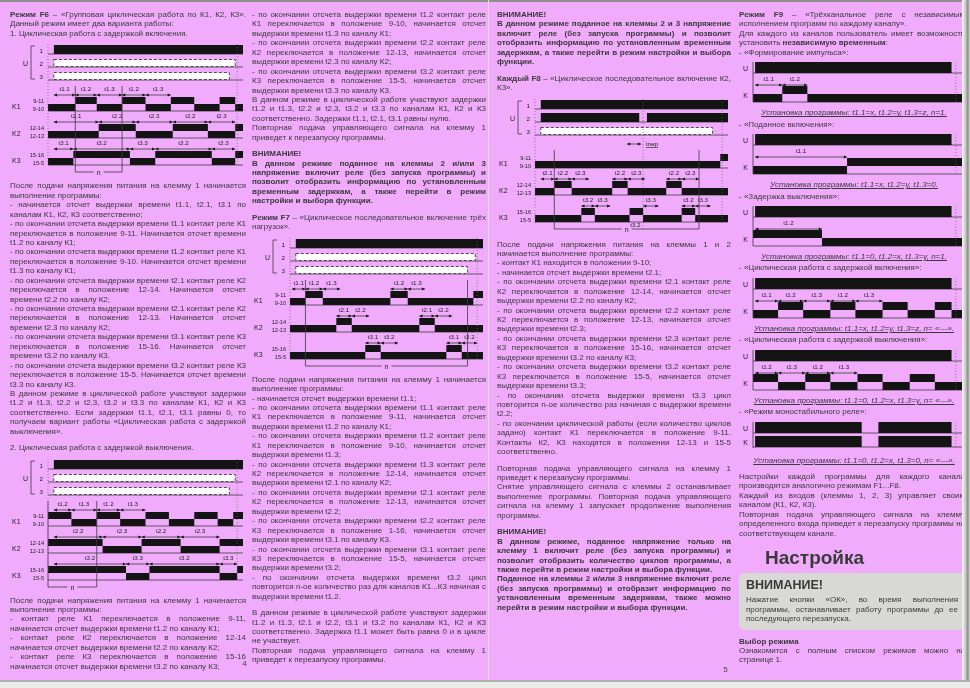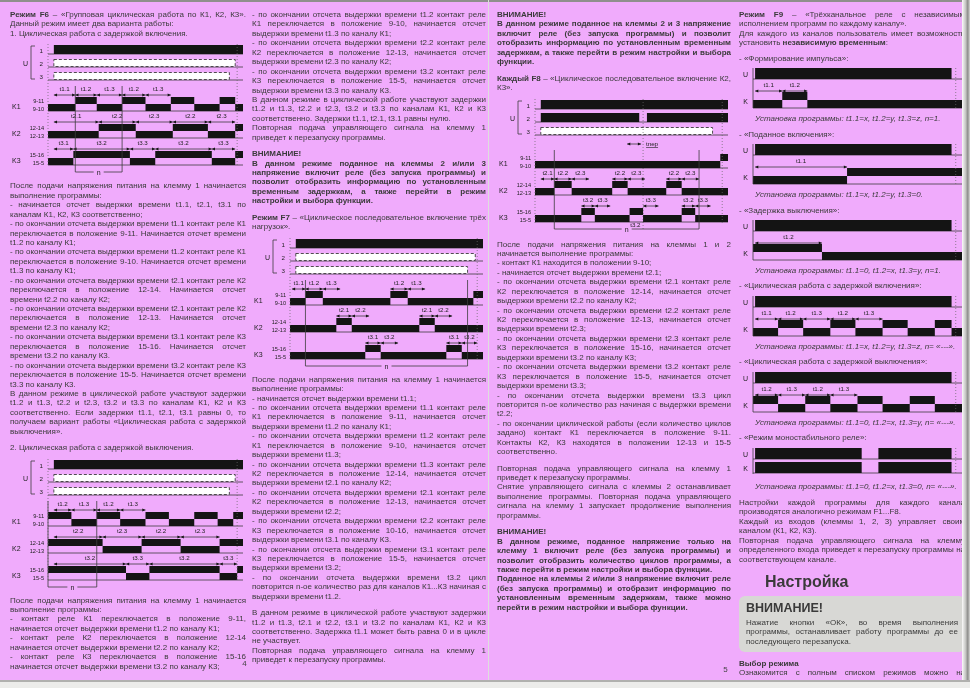--- a/index.html
+++ b/index.html
@@ -11,23 +11,23 @@
   .col{position:absolute;top:10px;font-size:8px;line-height:1.18;text-align:justify;}
   #c1{left:10px;width:236px;}
   #c2{left:252px;width:234px;}
   #c3{left:8px;width:234px;}
   #c4{left:250px;width:226px;}
   p{margin:0;}
   .mt{margin-top:7px;}
   .head{font-weight:bold;}
   .plain{text-align:left;}
   .diag{display:block;margin:3px 0 2px 0;}
-  .cap{font-style:italic;margin:1px 0 2px 16px;text-align:left;}
-  .modelabel{margin-top:6px;text-align:left;}
-  .bighead{font-weight:bold;font-size:16px;margin-top:9px;margin-bottom:4px;text-align:left;padding-left:26px;}
+  .cap{font-style:italic;margin:1px 0 2px 4px;text-align:center;text-decoration:underline;}
+  .modelabel{text-align:left;}
+  .bighead{font-weight:bold;font-size:19px;margin-top:9px;margin-bottom:4px;text-align:left;padding-left:26px;}
   .warnbox{background:#d8d8d5;border-radius:6px;padding:5px 7px 6px 7px;margin-top:4px;}
   .warnbox .wtitle{font-weight:bold;font-size:12.5px;margin-bottom:2px;text-align:left;}
   .pagenum{position:absolute;left:0;width:100%;text-align:center;font-size:8px;color:#444;}
   #p4 .pagenum{bottom:20px;}
   #p5 .pagenum{bottom:14px;}
   .edge-top{position:absolute;left:0;top:0;width:100%;height:2px;background:#8f8f8d;}
   .edge-bottom{position:absolute;left:0;top:680px;width:100%;height:2px;background:#b0b0ae;}
   .edge-bottom2{position:absolute;left:0;top:682px;width:100%;height:6px;background:#ececea;}
   .edge-right{position:absolute;top:0;left:962px;width:8px;height:100%;
     background:linear-gradient(90deg,#fbfbfa 0%,#c6c6c4 45%,#8d8d8b 72%,#d9d9d7 100%);}
@@ -348,21 +348,21 @@
           <text x="134.5" y="134" class="dt" text-anchor="middle">n</text>
           <line x1="38" y1="3" x2="38" y2="126" class="dots"></line>
           <line x1="225.21" y1="3" x2="225.21" y2="126" class="dots"></line>
         </svg>
       <p>После подачи напряжения питания на клемму 1 начинается выполнение программы:</p>
       <p>- начинается отсчет выдержки времени t1.1;</p>
       <p>- по окончании отсчета выдержки времени t1.1 контакт реле К1 переключается в положение 9-11, начинается отсчет выдержки времени t1.2 по каналу К1;</p>
       <p>- по окончании отсчета выдержки времени t1.2 контакт реле К1 переключается в положение 9-10, начинается отсчет выдержки времени t1.3;</p>
       <p>- по окончании отсчета выдержки времени t1.3 контакт реле К2 переключается в положение 12-14, начинается отсчет выдержки времени t2.1 по каналу К2;</p>
       <p>- по окончании отсчета выдержки времени t2.1 контакт реле К2 переключается в положение 12-13, начинается отсчет выдержки времени t2.2;</p>
-      <p>- по окончании отсчета выдержки времени t2.2 контакт реле К3 переключается в положение 10-16, начинается отсчет выдержки времени t3.1 по каналу К3.</p>
+      <p>- по окончании отсчета выдержки времени t2.2 контакт реле К3 переключается в положение 1-16, начинается отсчет выдержки времени t3.1 по каналу К3.</p>
       <p>- по окончании отсчета выдержки времени t3.1 контакт реле К3 переключается в положение 15-5, начинается отсчет выдержки времени t3.2;</p>
       <p>- по окончании отсчета выдержки времени t3.2 цикл повторится n-ое количество раз для каналов К1...К3 начиная с выдержки времени t1.2.</p>
       <p class="mt">В данном режиме в циклической работе участвуют задержки t1.2 и t1.3, t2.1 и t2.2, t3.1 и t3.2 по каналам К1, К2 и К3 соответственно. Задержка t1.1 может быть равна 0 и в цикле не участвует.</p>
       <p>Повторная подача управляющего сигнала на клемму 1 приведет к перезапуску программы.</p>
     </div>
     <div class="pagenum">4</div>
   </div>
 
   <div class="page" id="p5">
     <div class="col" id="c3">

